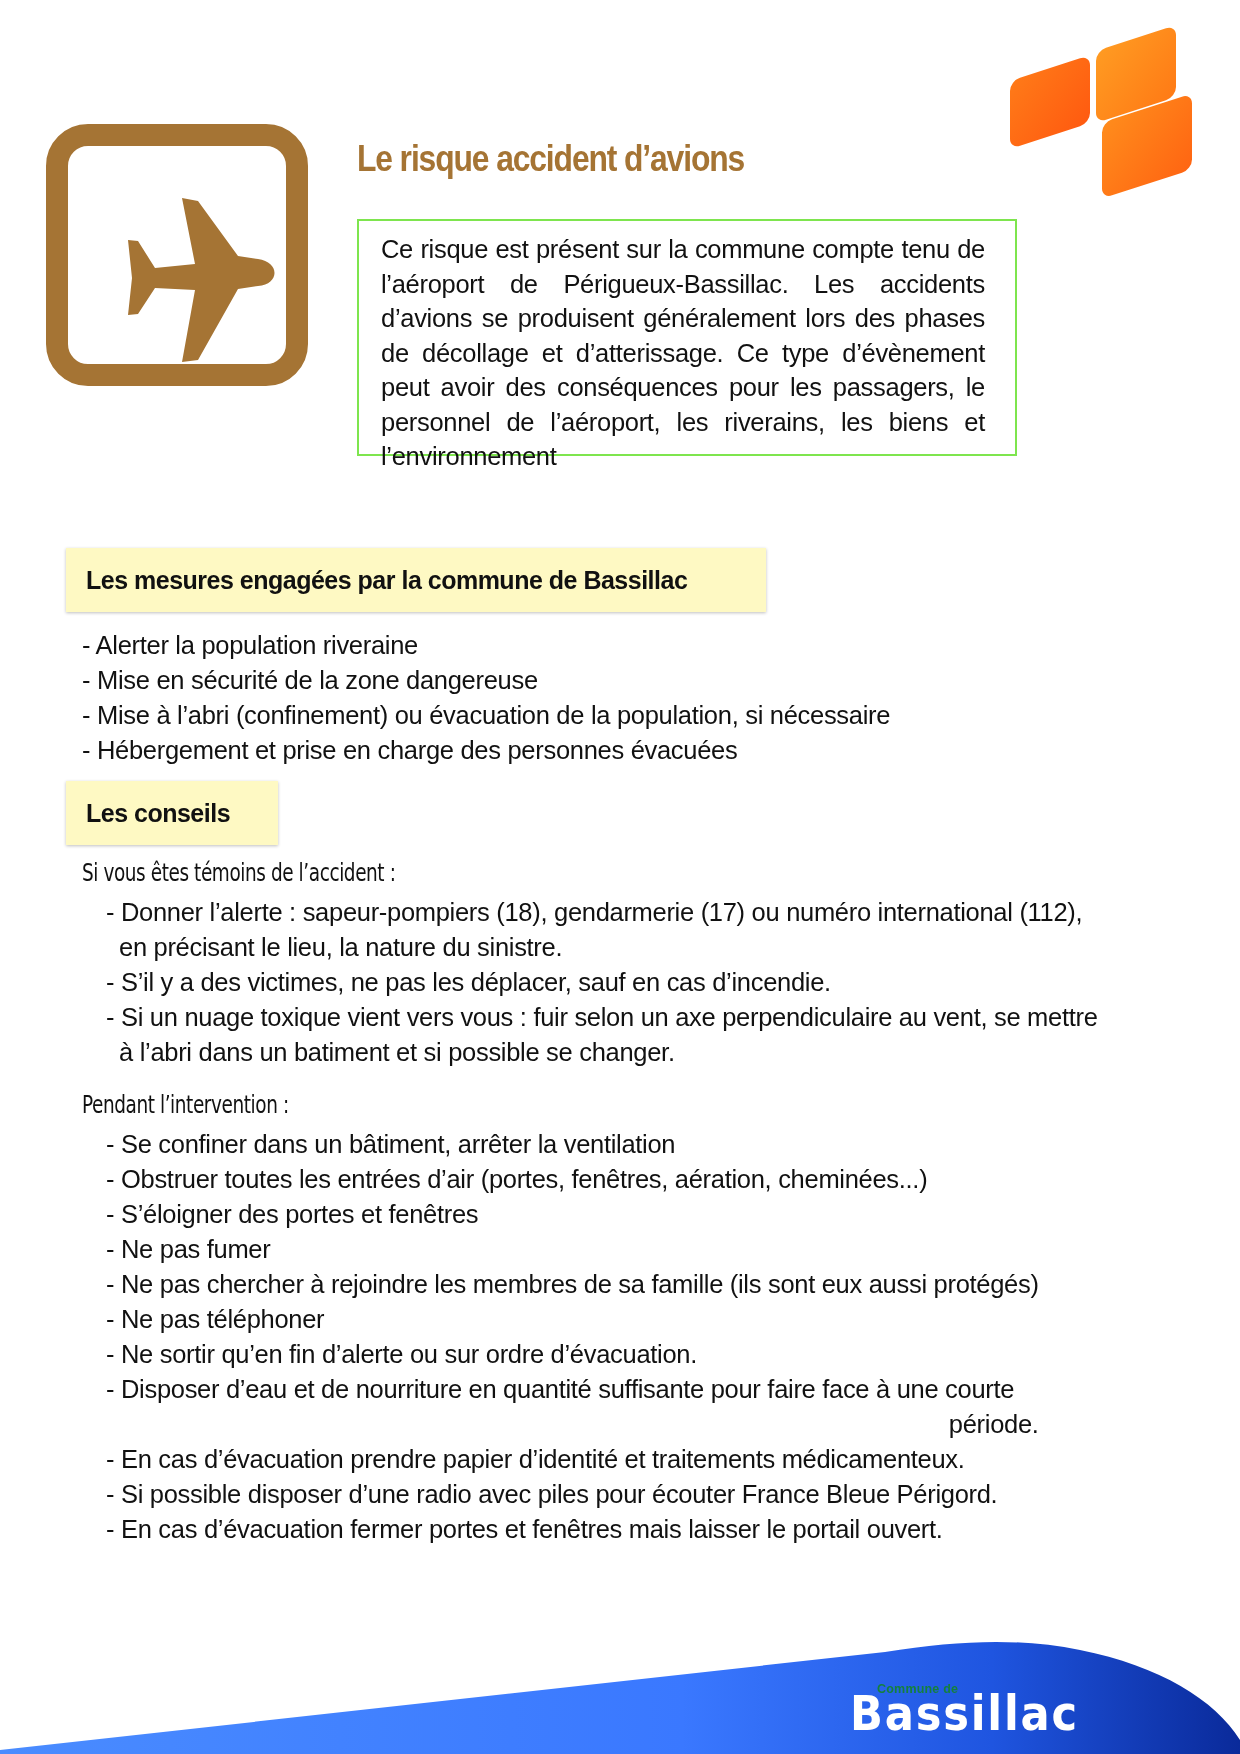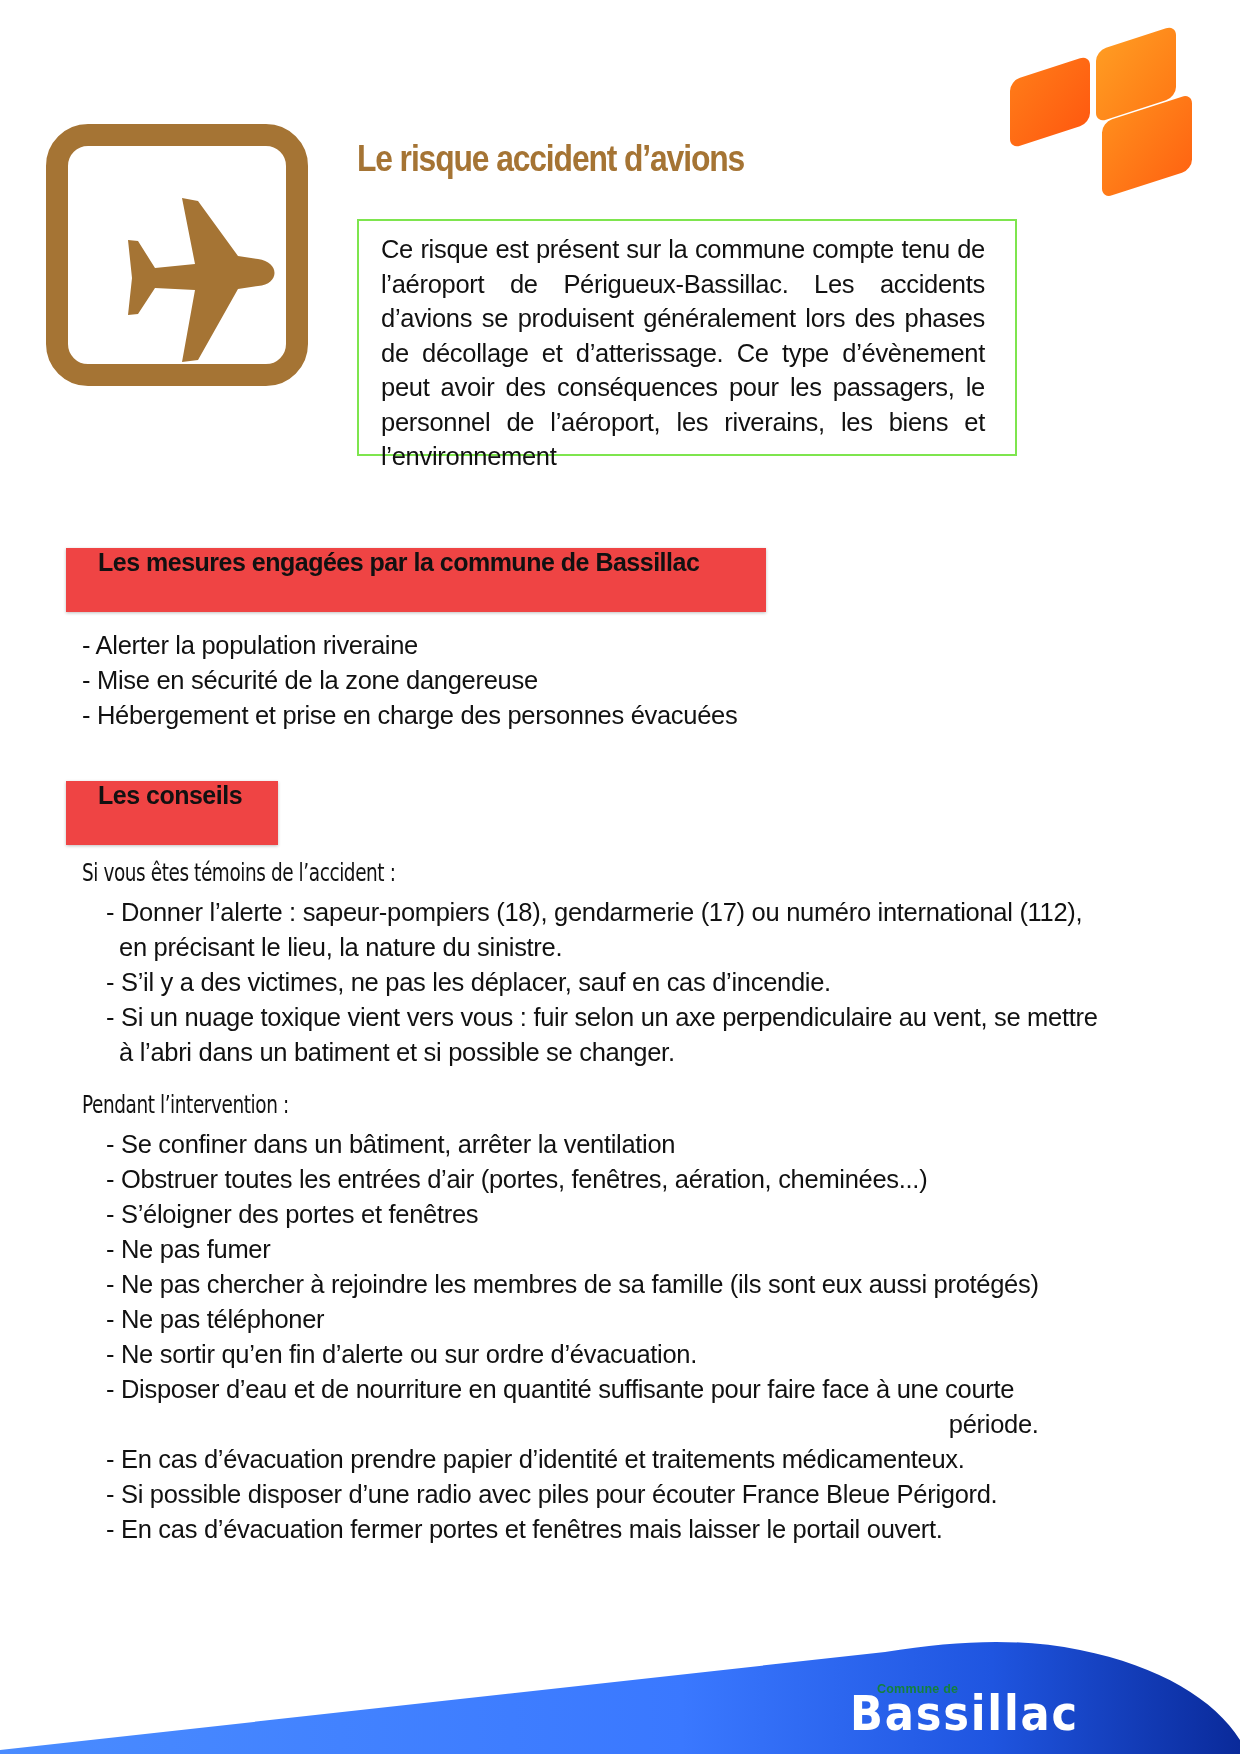--- a/index.html
+++ b/index.html
@@ -35,23 +35,23 @@
   .intro-box {
     left: 357px; top: 207px; width: 660px; height: 237px; box-sizing: border-box;
     border: 2px solid #7ee54e; padding: 11px 30px 0 22px; margin-top: 12px;
   }
   .intro-box p {
     margin: 0; font-size: 25.5px; line-height: 34.5px; text-align: justify;
     letter-spacing: -0.3px;
   }
 
   .section-header {
-    background: #ef4444; color: #111; font-weight: bold; font-size: 25px;
+    background: #fef9c3; color: #111; font-weight: bold; font-size: 25px;
     box-shadow: 0 1px 3px rgba(0,0,0,0.25);
-    display: flex; box-sizing: border-box; padding-left: 32px;
+    display: flex; align-items: center; box-sizing: border-box; padding-left: 20px;
     letter-spacing: -0.5px; white-space: nowrap;
   }
   .sh1 { left: 66px; top: 548px; width: 700px; height: 64px; }
   .sh2 { left: 66px; top: 781px; width: 212px; height: 64px; }
 
   .list { margin: 0; padding: 0; list-style: none; }
   .list li { font-size: 25.5px; line-height: 35px; white-space: nowrap; letter-spacing: -0.3px; }
   .list li .cont { display: block; }
 
   .measures { left: 82px; top: 620px; margin-top: 8px; }
@@ -95,20 +95,21 @@
 <div class="abs intro-box">
   <p>Ce risque est présent sur la commune compte tenu de l’aéroport de Périgueux-Bassillac. Les accidents d’avions se produisent généralement lors des phases de décollage et d’atterissage. Ce type d’évènement peut avoir des conséquences pour les passagers, le personnel de l’aéroport, les riverains, les biens et l’environnement</p>
 </div>
 
 <div class="abs section-header sh1">
   <span>Les mesures engagées par la commune de Bassillac</span>
 </div>
 <ul class="abs list measures">
   <li>- Alerter la population riveraine</li>
   <li>- Mise en sécurité de la zone dangereuse</li>
+  <li>- Mise à l’abri (confinement) ou évacuation de la population, si nécessaire</li>
   <li>- Hébergement et prise en charge des personnes évacuées</li>
 </ul>
 
 <div class="abs section-header sh2">
   <span>Les conseils</span>
 </div>
 
 <div class="abs sub-heading sub1">Si vous êtes témoins de l’accident :</div>
 <ul class="abs list list1">
   <li><span>- Donner l’alerte : sapeur-pompiers (18), gendarmerie (17) ou numéro international (112),</span><span class="cont">en précisant le lieu, la nature du sinistre.</span></li>

